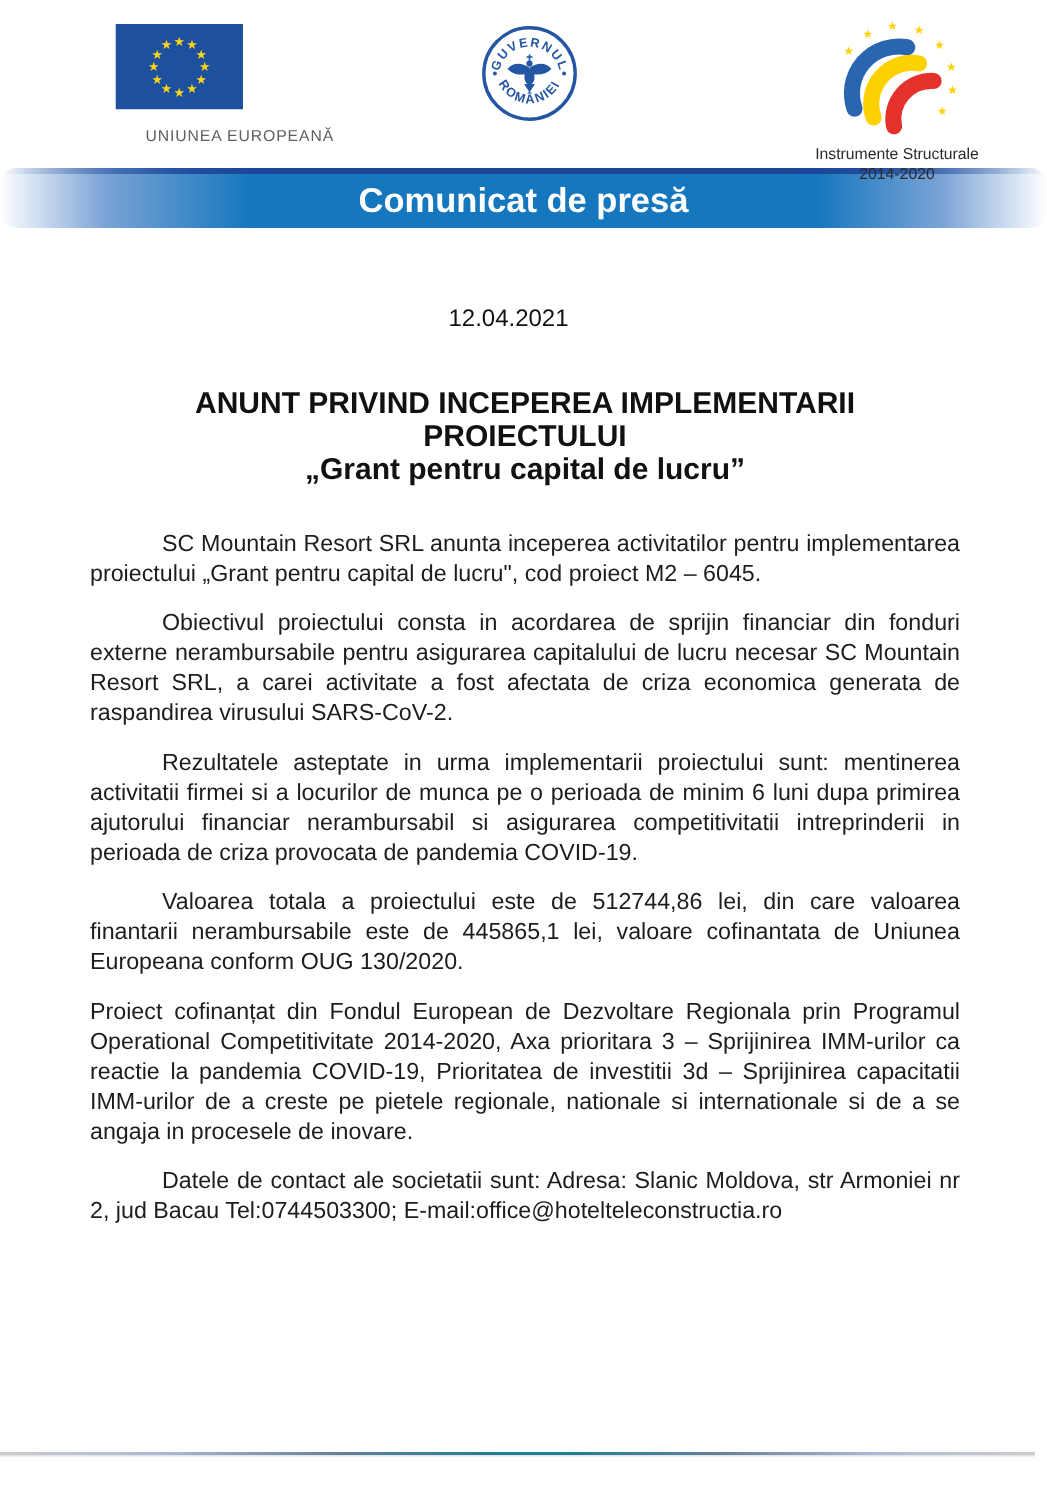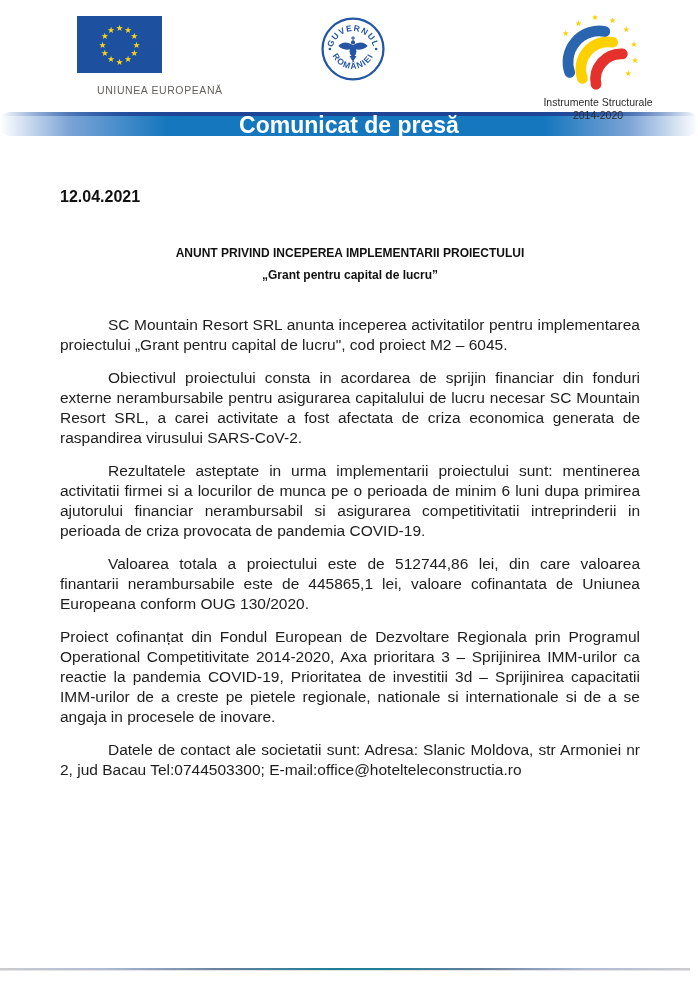--- a/index.html
+++ b/index.html
@@ -38,51 +38,51 @@
   .struct-caption {
     font-size: 10.5px;
     font-weight: normal;
     color: #2b2b2b;
     line-height: 13px;
     white-space: nowrap;
   }
 
   
   .banner {
-    height: 24px;
+    height: 40px;
     display: flex;
     align-items: center;
     justify-content: center;
     background:
       linear-gradient(90deg, rgba(30,68,150,0) 0%, rgba(30,68,150,0.85) 18%, #1e4496 26%, #1e4496 76%, rgba(30,68,150,0.85) 84%, rgba(30,68,150,0) 100%) no-repeat top / 100% 4px,
       linear-gradient(90deg, #ffffff 0%, #7ba3d6 10%, #1577be 24%, #1577be 78%, #7ba3d6 90%, #ffffff 100%);
     border-radius: 11px;
   }
   .banner-text {
     color: #ffffff;
     font-weight: bold;
     font-size: 23px;
     padding-top: 2px;
   }
 
   
   .content { padding: 0 58px 0 60px; }
   .doc-date {
     margin-top: 52px;
     padding-right: 22px;
-    text-align: left;
-    font-weight: bold;
+    text-align: center;
+    font-weight: normal;
     font-size: 16px;
     color: #111;
   }
   .doc-title {
     margin-top: 36px;
     text-align: center;
     font-weight: bold;
-    font-size: 12px;
+    font-size: 20px;
     line-height: 22px;
     color: #111;
   }
   .para {
     font-size: 15.5px;
     line-height: 20px;
     text-align: justify;
     margin: 13px 0 0 0;
   }
   .para.first { margin-top: 29px; }

